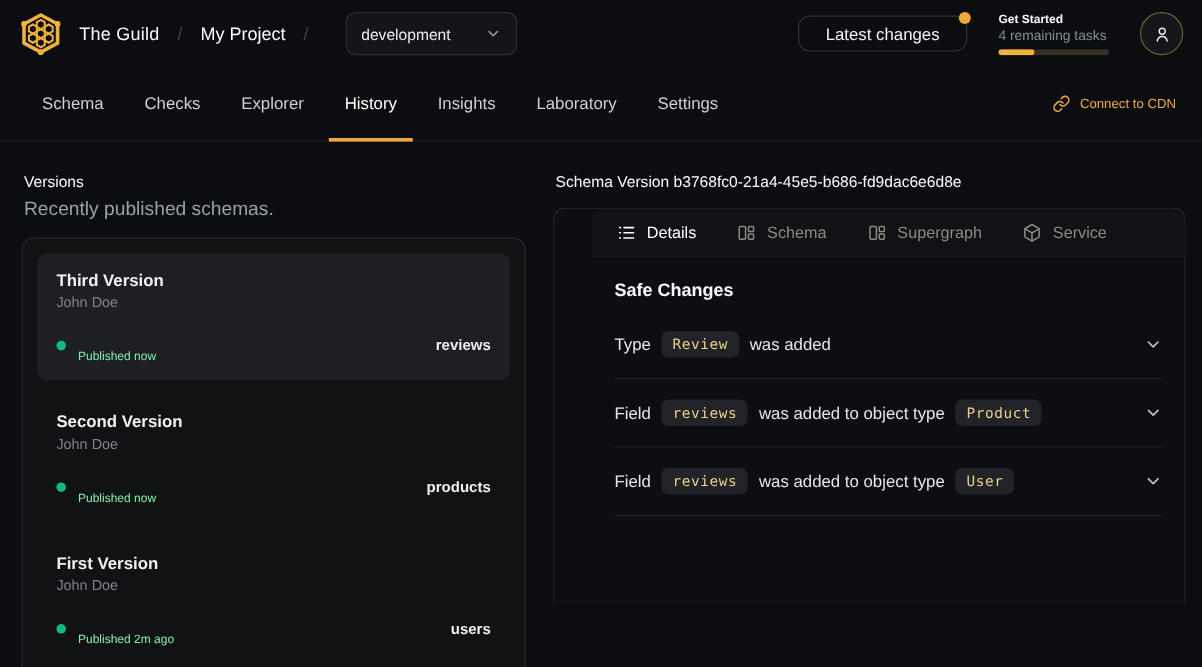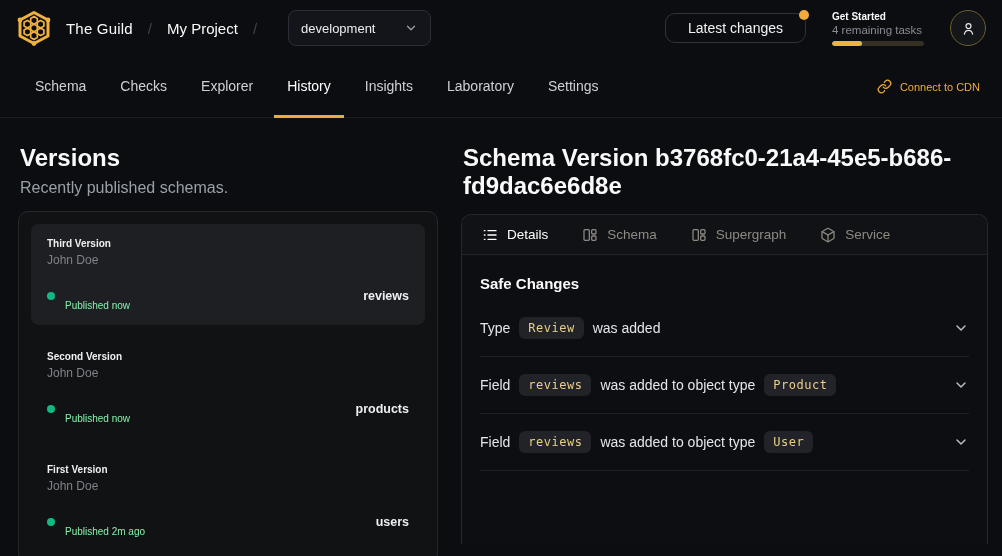--- a/index.html
+++ b/index.html
@@ -64,45 +64,45 @@
   }
   .tab.active { color:#ffffff; border-bottom-color:#f0a93a; font-weight:500; }
   .cdn-link {
     margin-left:auto; display:flex; align-items:center; gap:8px;
     color:#f0ac3f; font-size:11px; cursor:pointer;
   }
 
   
   .main { display:grid; grid-template-columns:420px 1fr; gap:23px; padding:0 14px 0 18px; }
 
-  .panel-title { font-size:24px; font-weight:700; color:#fafafa; }
+  .panel-title { font-size:13px; font-weight:400; color:#fafafa; }
   .panel-sub { font-size:16px; color:#9aa0a8; margin-top:7px; }
   .left-head { padding:26px 0 0 2px; }
   .right-head { padding:26px 0 0 2px; }
 
   
   .versions-card {
     margin-top:14px; background:#111214;
     border:1px solid #26282d; border-radius:10px;
     padding:12px; display:flex; flex-direction:column; gap:12px;
   }
   .version-item { padding:14px 16px; border-radius:8px; cursor:pointer; }
   .version-item.selected { background:#1e1f23; }
-  .v-name { font-size:10px; font-weight:700; color:#f0f0f2; }
+  .v-name { font-size:14px; font-weight:700; color:#f0f0f2; }
   .v-author { font-size:12px; color:#7e8289; margin-top:4px; }
   .v-meta { margin-top:13px; display:flex; align-items:center; }
   .v-dot { width:8px; height:8px; border-radius:50%; background:#10b981; margin-right:10px; }
   .v-status { font-size:10px; color:#86efac;margin-top:20px; }
   .v-service { margin-left:auto; font-size:12.5px; font-weight:700; color:#eceef1; }
 
   
   .detail-card {
     margin-top:14px; height:330px;
     border:1px solid #26282d; border-bottom:none;
-    border-radius:10px 10px 0 0; background:#0c0e12;
+    border-radius:10px 10px 0 0; background:#0c0e12;padding-left:32px;
   }
   .detail-tabs {
     height:40px; display:flex; align-items:center; gap:34px;
     padding:0 20px; background:#101216;
     border-bottom:1px solid #222429; border-radius:10px 10px 0 0;
   }
   .dtab { display:flex; align-items:center; gap:9px; font-size:13.5px; color:#8d8a82; cursor:pointer; }
   .dtab svg { stroke:#8d8a82; }
   .dtab.active { color:#ffffff; }
   .dtab.active svg { stroke:#ffffff; }

